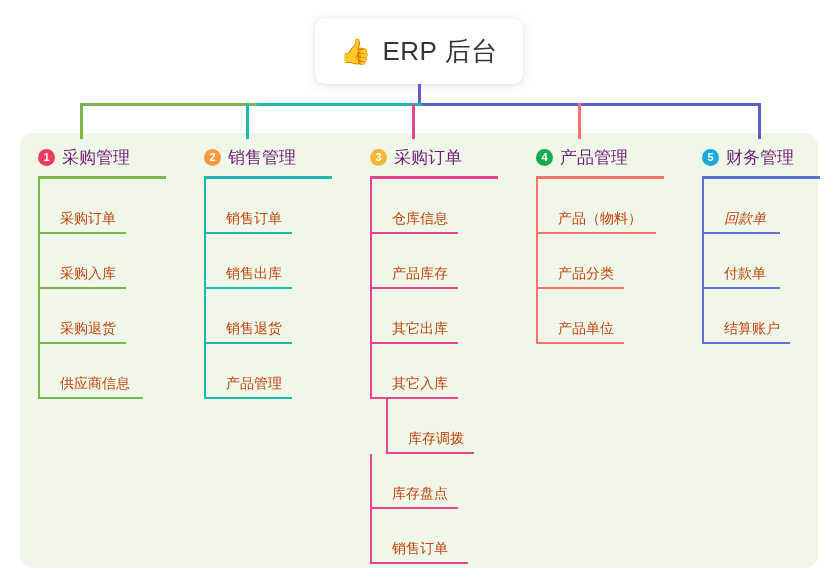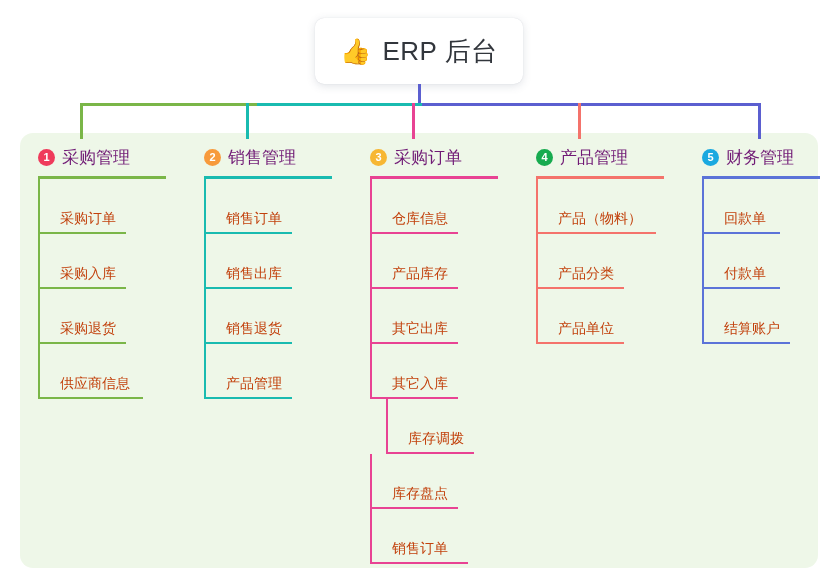--- a/index.html
+++ b/index.html
@@ -237,21 +237,21 @@
           </div>
         </div>
       </div>
       <div class="col" style="left: 684px;">
         <div class="col-head">
           <span class="badge" style="background: rgb(26, 169, 224);">5</span>
           <span class="col-title">财务管理</span>
         </div>
         <div class="head-rule" style="width: 118px; background: rgb(91, 115, 216);"></div>
         <div class="items">
-          <div class="item" style="width: 78px;">
+          <div class="item" style="width: 78px; font-style: italic;">
             <span class="item-rail" style="background: rgb(91, 115, 216);"></span>
             <span class="item-underline" style="width: 78px; background: rgb(91, 115, 216);"></span>
             <span class="item-label">回款单</span>
           </div>
           <div class="item" style="width: 78px;">
             <span class="item-rail" style="background: rgb(91, 115, 216);"></span>
             <span class="item-underline" style="width: 78px; background: rgb(91, 115, 216);"></span>
             <span class="item-label">付款单</span>
           </div>
           <div class="item" style="width: 88px; padding-left: 20px;">

